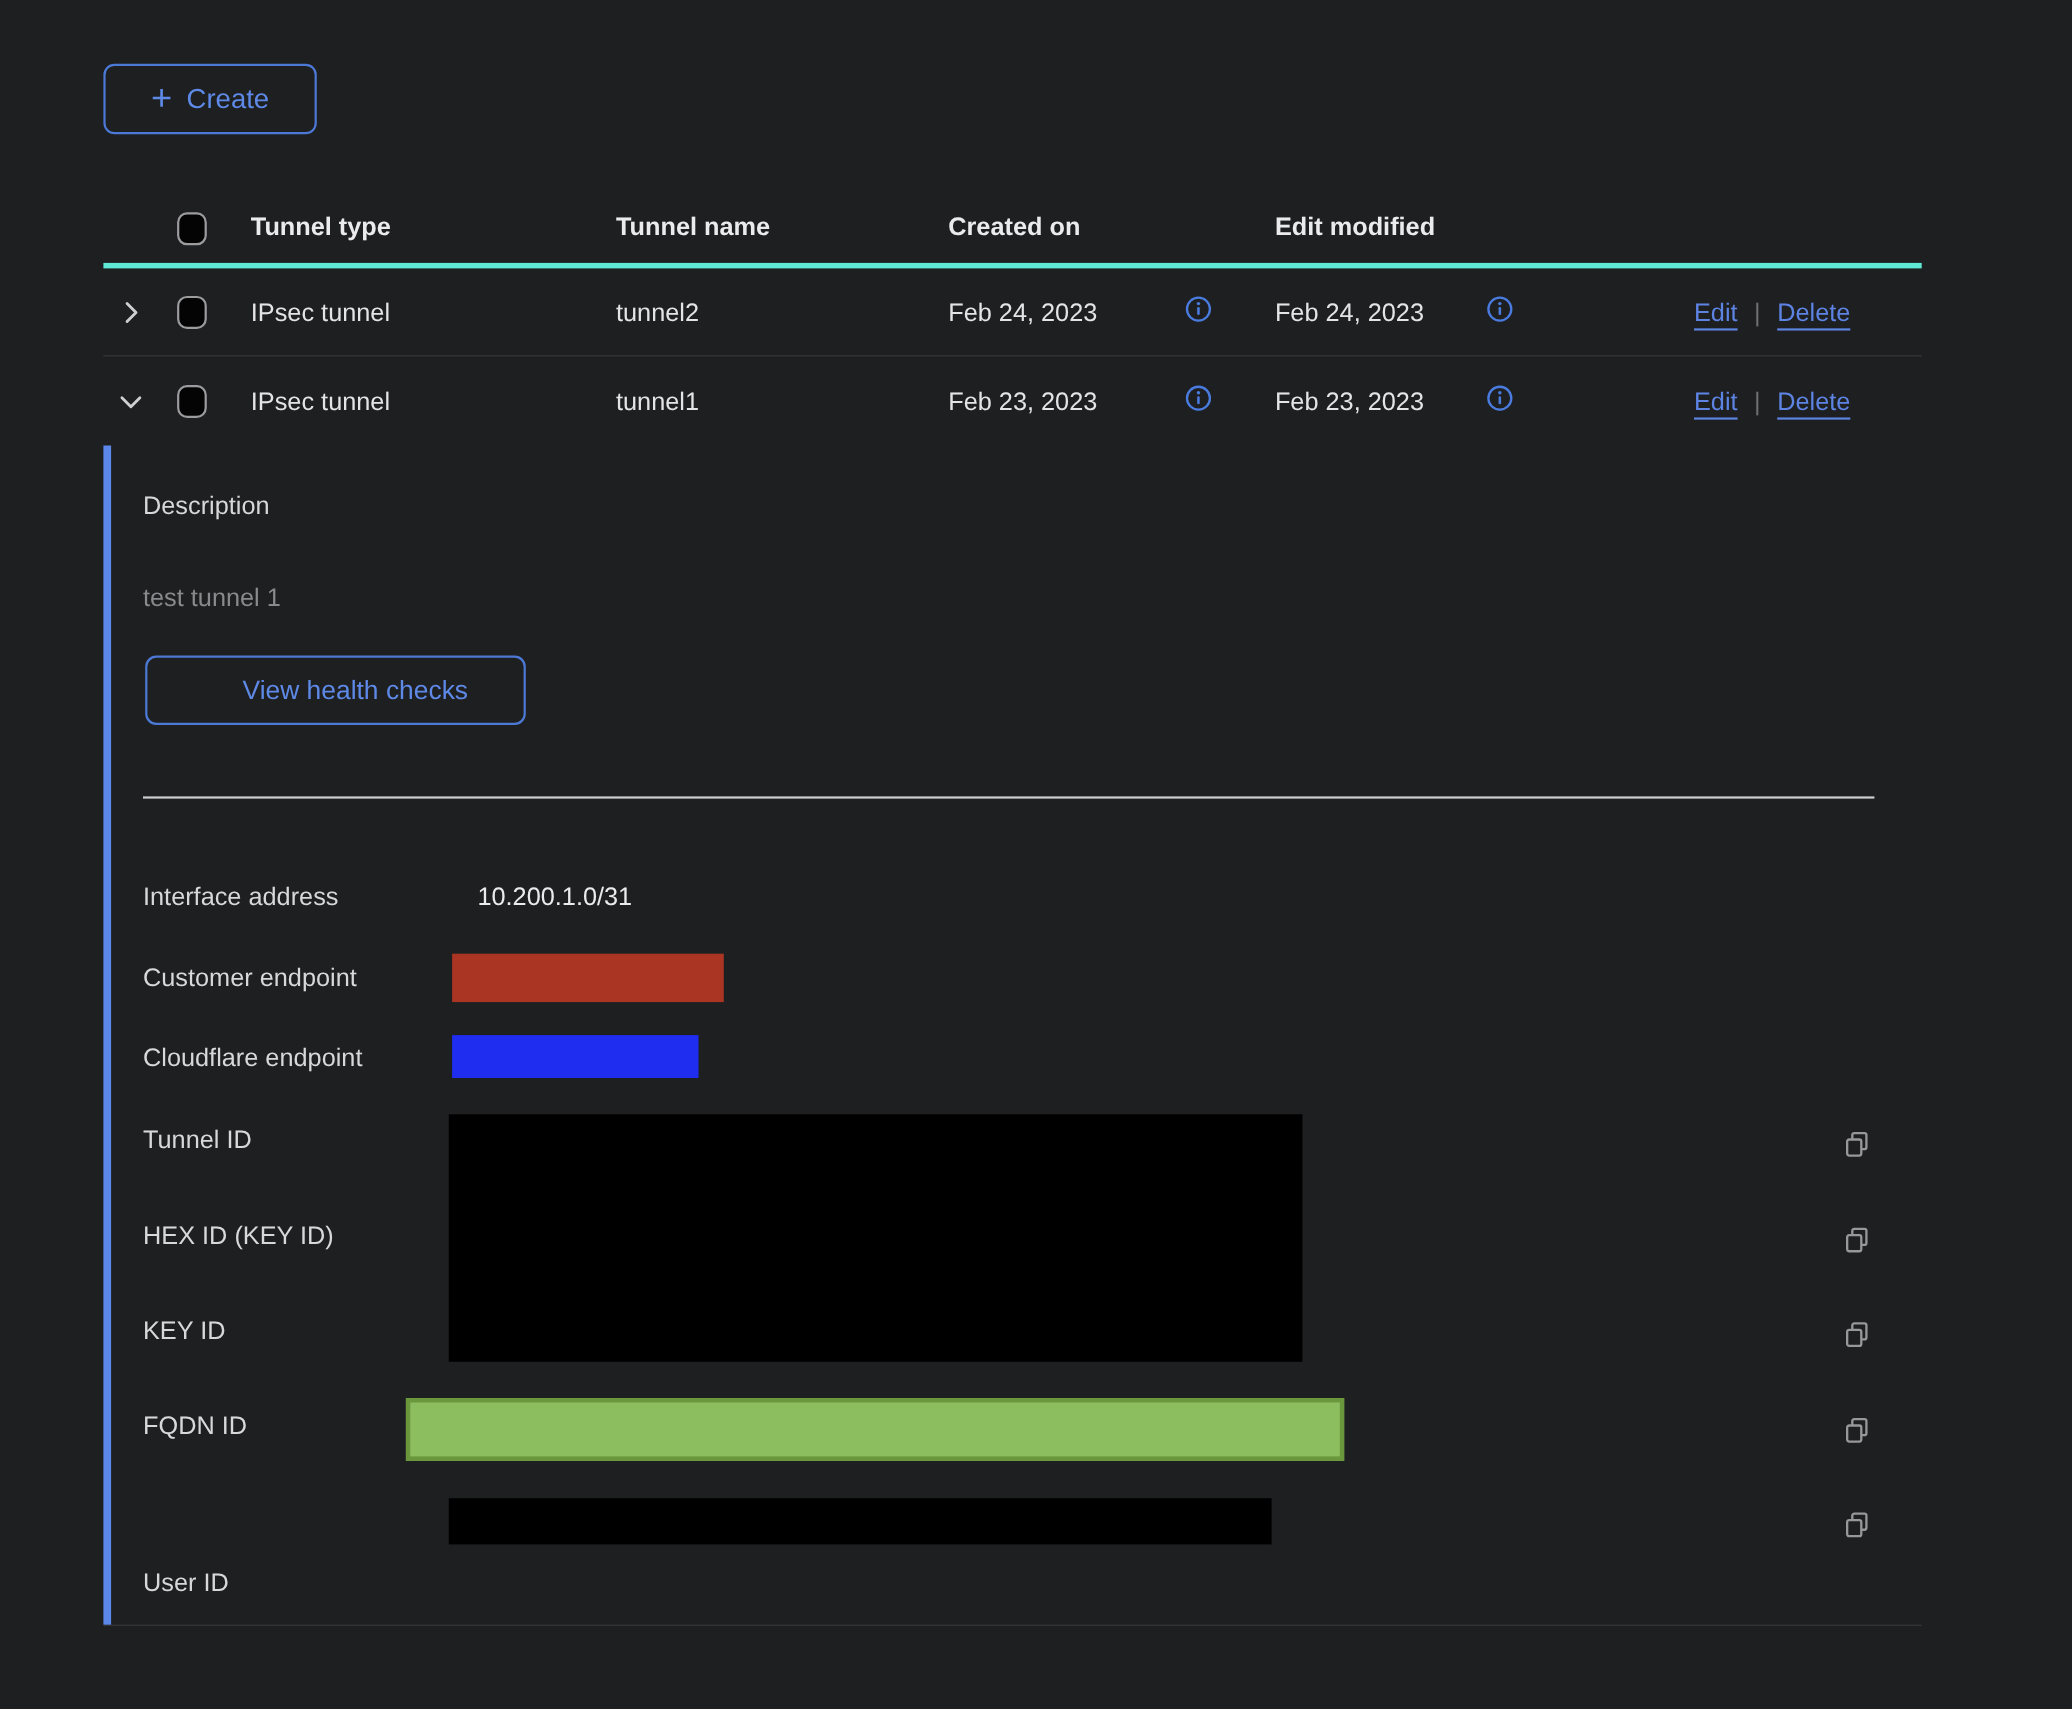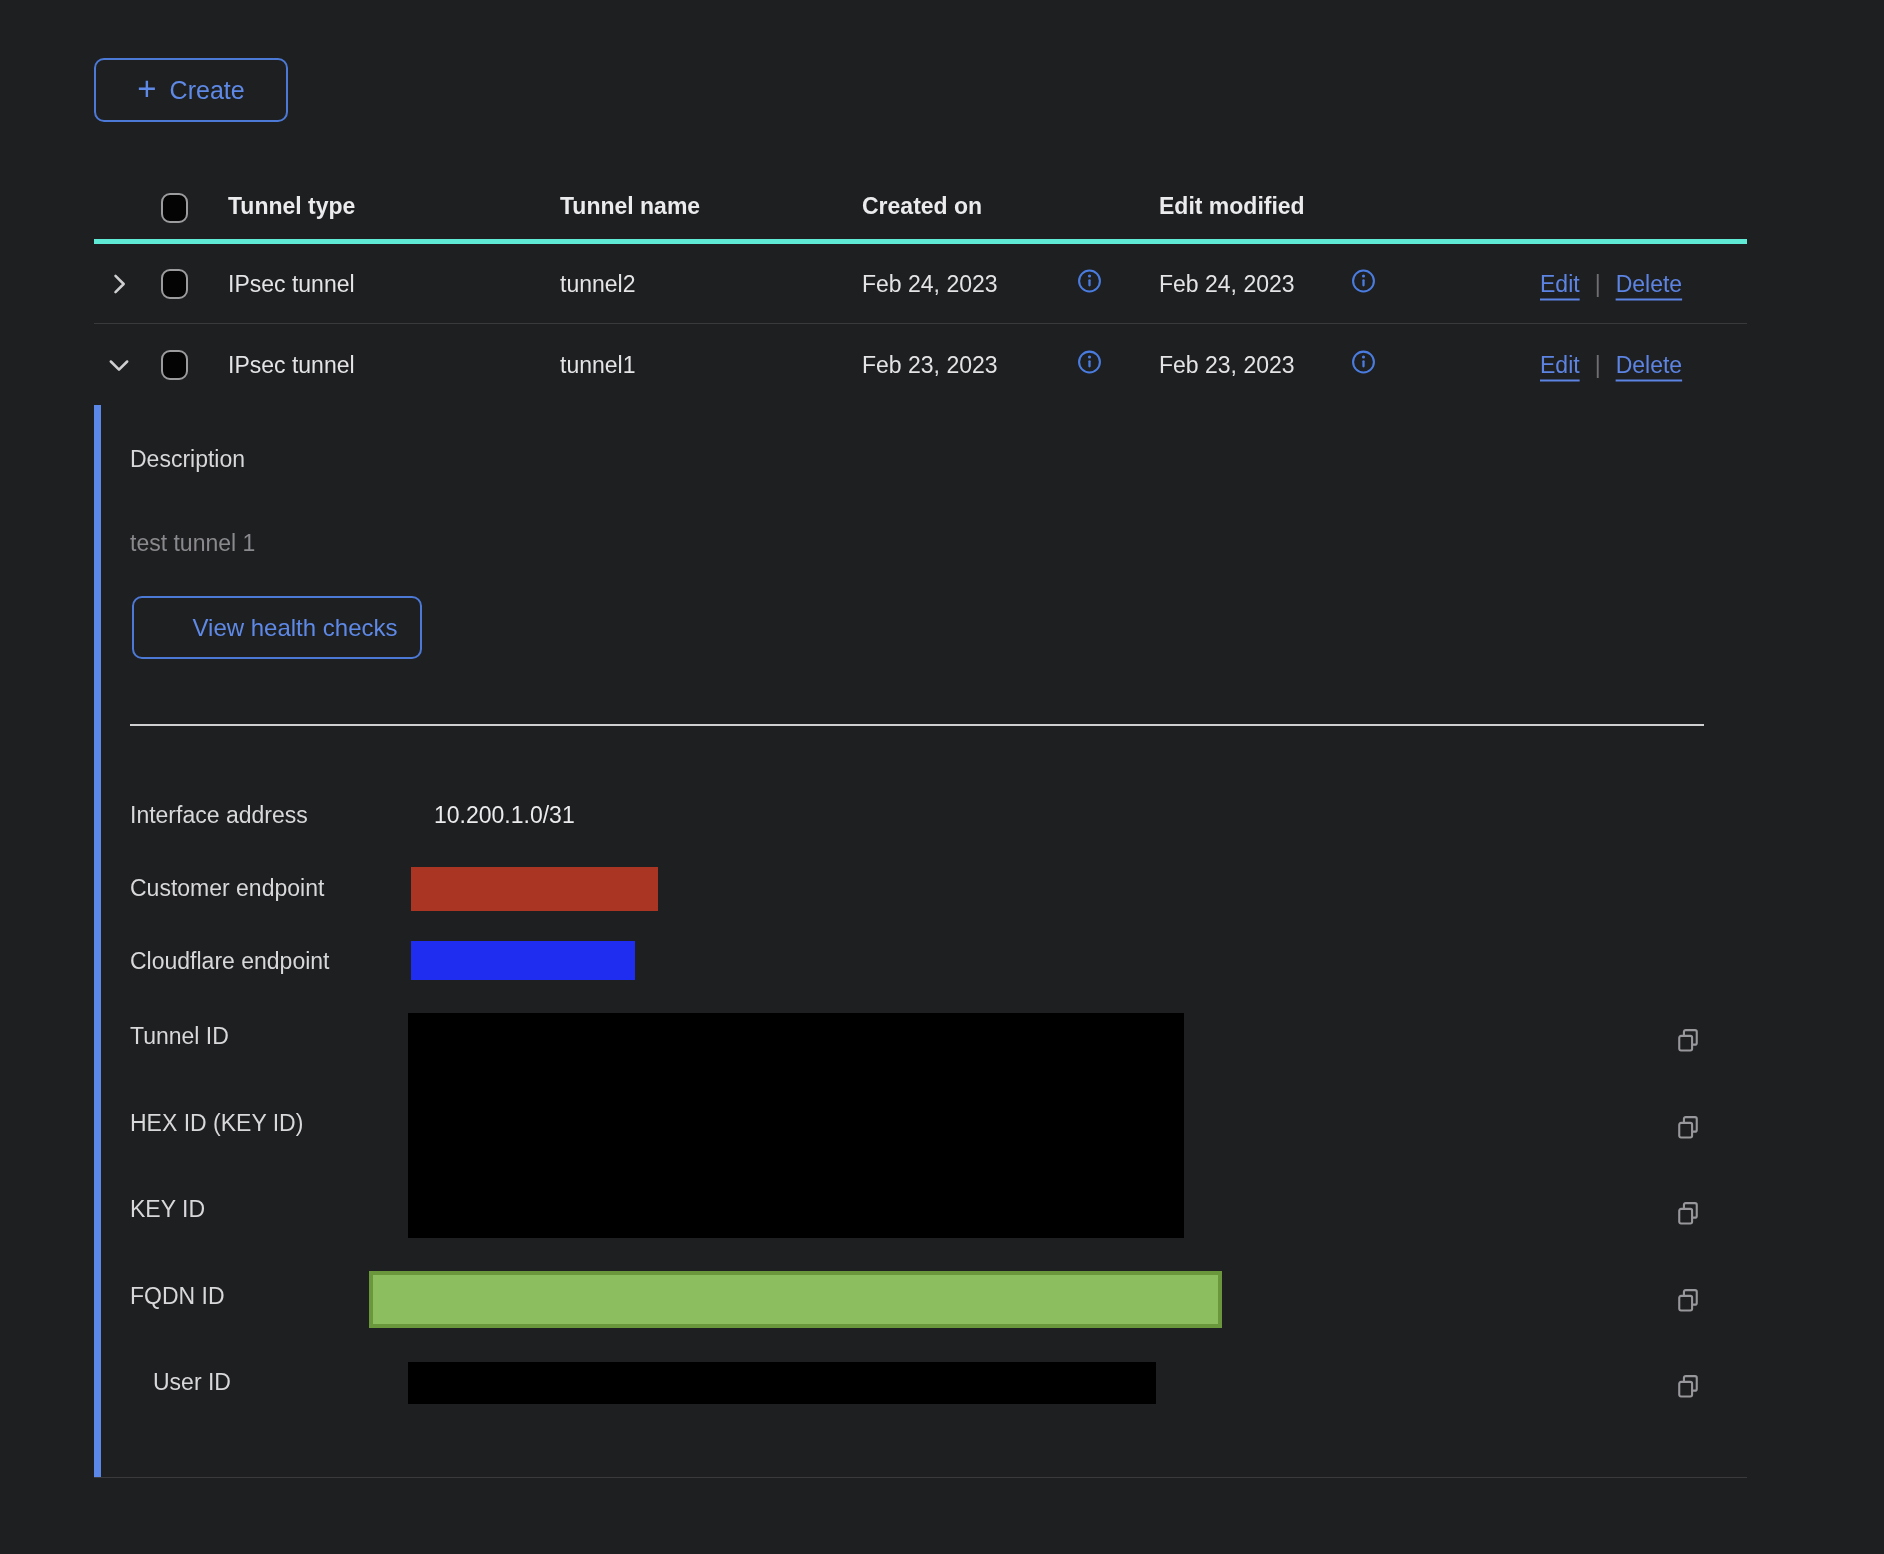--- a/index.html
+++ b/index.html
@@ -42,29 +42,29 @@
 
   .chevron-btn { background:none; border:none; cursor:pointer; line-height:0; }
 
   
   .detail { position:relative; height:1073px; border-bottom:1px solid #3a3a3d; }
   .accent-bar { position:absolute; left:0; top:0; width:7px; height:1072px; background:#5b87e8; }
   .d-label { position:absolute; left:36px; font-size:23px; color:#d8d8da; }
   .d-value { position:absolute; font-size:23px; color:#ebebed; }
   .desc-label { top:41px; }
   .desc-value { left:36px; top:125px; color:#8a8a8e; }
-  .health-btn { position:absolute; left:38px; top:191px; width:290px; height:63px;
+  .health-btn { position:absolute; left:38px; top:191px; width:346px; height:63px;
     background:transparent; border:2px solid #4d79d6; border-radius:10px;
     color:#5e89e6; font-size:24px; cursor:pointer; font-family:inherit;padding-left:36px; }
   .divider { position:absolute; left:36px; top:319px; width:1574px; height:2px; background:#cfcfd1; }
 
   .lbl-interface { top:397px; } .val-interface { left:340px; top:397px; }
   .lbl-customer { top:470px; } .lbl-cloudflare { top:543px; }
   .lbl-tunnel-id { top:618px; } .lbl-hex-id { top:705px; } .lbl-key-id { top:791px; }
-  .lbl-fqdn-id { top:878px; } .lbl-user-id { top:964px;margin-left:23px; }
+  .lbl-fqdn-id { top:878px; } .lbl-user-id { top:1020px; }
 
   .redact { position:absolute; }
   .redact-red { left:317px; top:462px; width:247px; height:44px; background:#a93522; }
   .redact-blue { left:317px; top:536px; width:224px; height:39px; background:#1e2df0; }
   .redact-black-big { left:314px; top:608px; width:776px; height:225px; background:#000000; }
   .redact-green { left:275px; top:866px; width:853px; height:57px; background:#8cbe60;
     border:4px solid #6a973c; }
   .redact-black-user { left:314px; top:957px; width:748px; height:42px; background:#000000; }
 
   .copy-btn { position:absolute; left:1580px; width:28px; height:28px; background:none;

